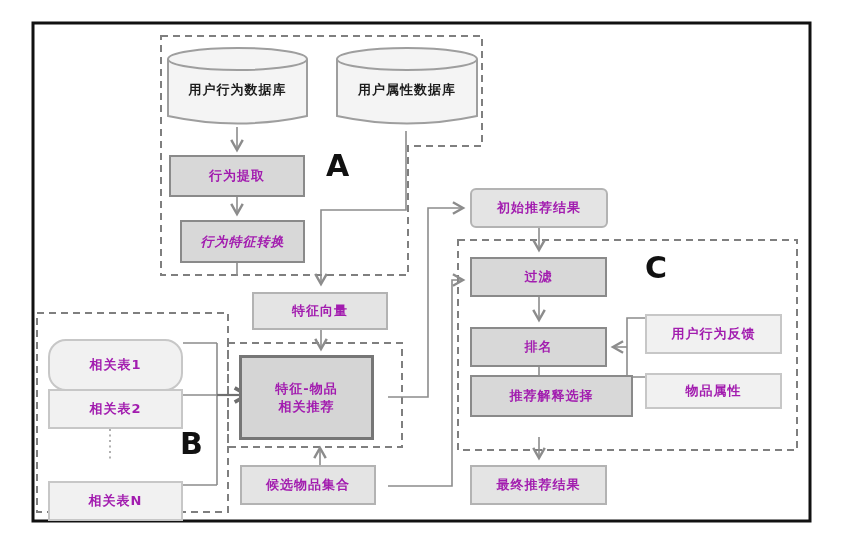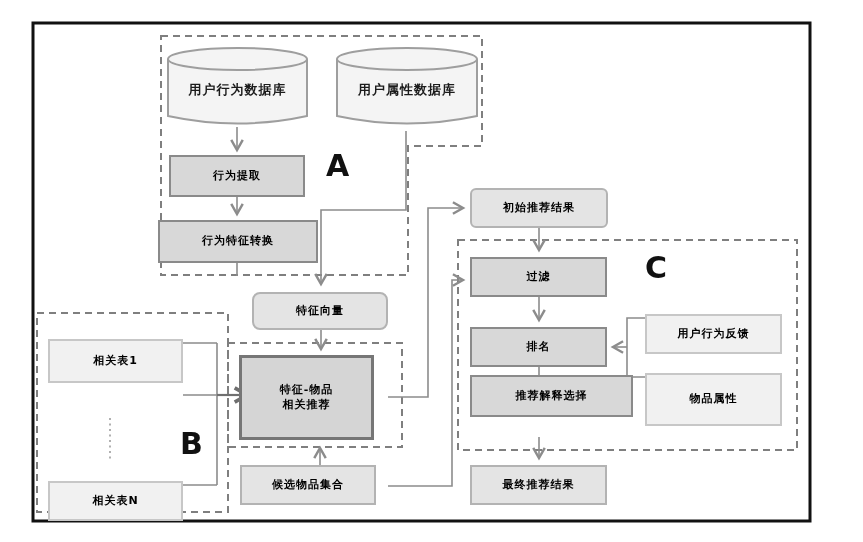--- a/index.html
+++ b/index.html
@@ -3,21 +3,21 @@
 <meta charset="utf-8">
 <style>
   html,body{margin:0;padding:0;background:#ffffff;}
   #stage{
     position:relative;width:863px;height:542px;background:#ffffff;overflow:hidden;
     font-family:"DejaVu Sans",sans-serif;
   }
   #wires{position:absolute;left:0;top:0;width:863px;height:542px;}
   .node{
     position:absolute;box-sizing:border-box;display:flex;align-items:center;justify-content:center;
-    text-align:center;font-weight:bold;font-size:11px;color:#000000;line-height:1.35;
+    text-align:center;font-weight:bold;font-size:13px;color:#a21caf;line-height:1.35;
     letter-spacing:1px;
   }
   .process{background:#d8d8d8;border:2px solid #8a8a8a;}
   .result{background:#e4e4e4;border:2px solid #b3b3b3;}
   .lightbox{background:#f1f1f1;border:2px solid #c7c7c7;margin-top:16px;}
   .bigbox{background:#d5d5d5;border:3px solid #767676;flex-direction:column;}
   .cyl-label{position:absolute;display:flex;align-items:center;justify-content:center;
     font-weight:bold;font-size:13px;color:#1b1b1b;letter-spacing:1px;}
   .region-letter{
     position:absolute;font-weight:bold;font-size:30px;color:#111;letter-spacing:0;
@@ -76,35 +76,36 @@
   </svg>
 
   <div class="cyl-label" style="left:172px;top:72px;width:131px;height:36px;">用户行为数据库</div>
   <div class="cyl-label" style="left:341px;top:72px;width:132px;height:36px;">用户属性数据库</div>
 
   <div class="region-letter" style="left:326px;top:148px;">A</div>
   <div class="region-letter" style="left:180px;top:426px;">B</div>
   <div class="region-letter" style="left:645px;top:250px;">C</div>
 
   <div class="node process" style="left:169px;top:155px;width:136px;height:42px;">行为提取</div>
-  <div class="node process" style="left:158px;top:220px;width:160px;height:43px;">行为特征转换</div>
-  <div class="node result" style="left:252px;top:292px;width:136px;height:38px;border-radius:8px;">特征向量</div>
+  <div class="node process" style="left:180px;top:220px;width:125px;height:43px;font-style:italic;">行为特征转换</div>
+  <div class="node result" style="left:252px;top:292px;width:136px;height:38px;">特征向量</div>
 
-  <div class="node lightbox" style="left:48px;top:323px;width:135px;height:44px;">相关表1</div>
+  <div class="node lightbox" style="left:48px;top:323px;width:135px;height:52px;border-radius:18px;">相关表1</div>
+  <div class="node lightbox" style="left:48px;top:373px;width:135px;height:40px;">相关表2</div>
   <div class="node lightbox" style="left:48px;top:465px;width:135px;height:40px;">相关表N</div>
 
   <div class="node bigbox" style="left:239px;top:355px;width:135px;height:85px;">
     <span>特征-物品</span>
     <span>相关推荐</span>
   </div>
 
   <div class="node result" style="left:240px;top:465px;width:136px;height:40px;">候选物品集合</div>
 
   <div class="node result" style="left:470px;top:188px;width:138px;height:40px;border-radius:6px;">初始推荐结果</div>
   <div class="node process" style="left:470px;top:257px;width:137px;height:40px;">过滤</div>
   <div class="node process" style="left:470px;top:327px;width:137px;height:40px;">排名</div>
   <div class="node process" style="left:470px;top:375px;width:163px;height:42px;">推荐解释选择</div>
   <div class="node result" style="left:470px;top:465px;width:137px;height:40px;">最终推荐结果</div>
 
   <div class="node lightbox" style="left:645px;top:298px;width:137px;height:40px;">用户行为反馈</div>
-  <div class="node lightbox" style="left:645px;top:357px;width:137px;height:53px;text-align:right;">物品属性</div>
+  <div class="node lightbox" style="left:645px;top:357px;width:137px;height:36px;text-align:right;">物品属性</div>
 
 </div>
 
 </body></html>

